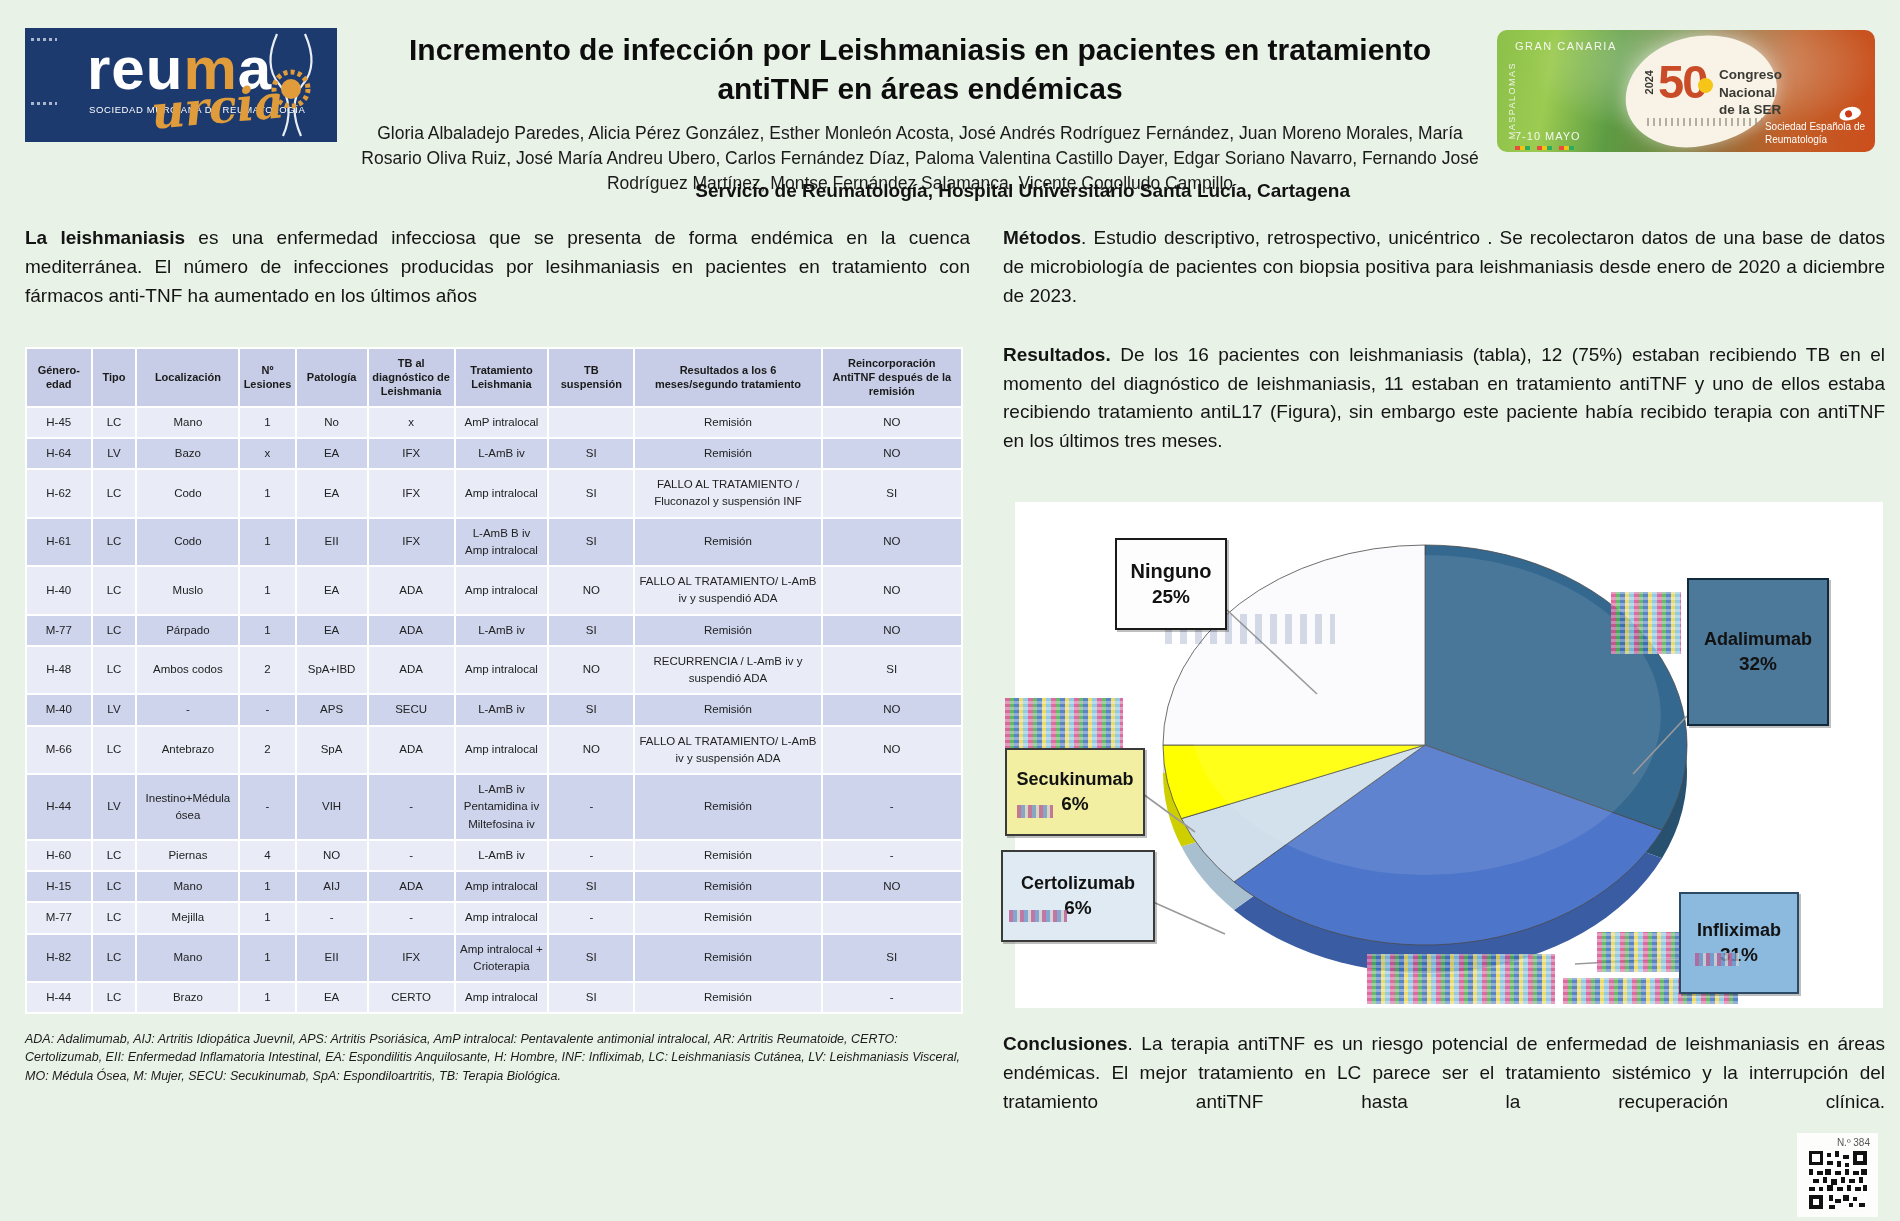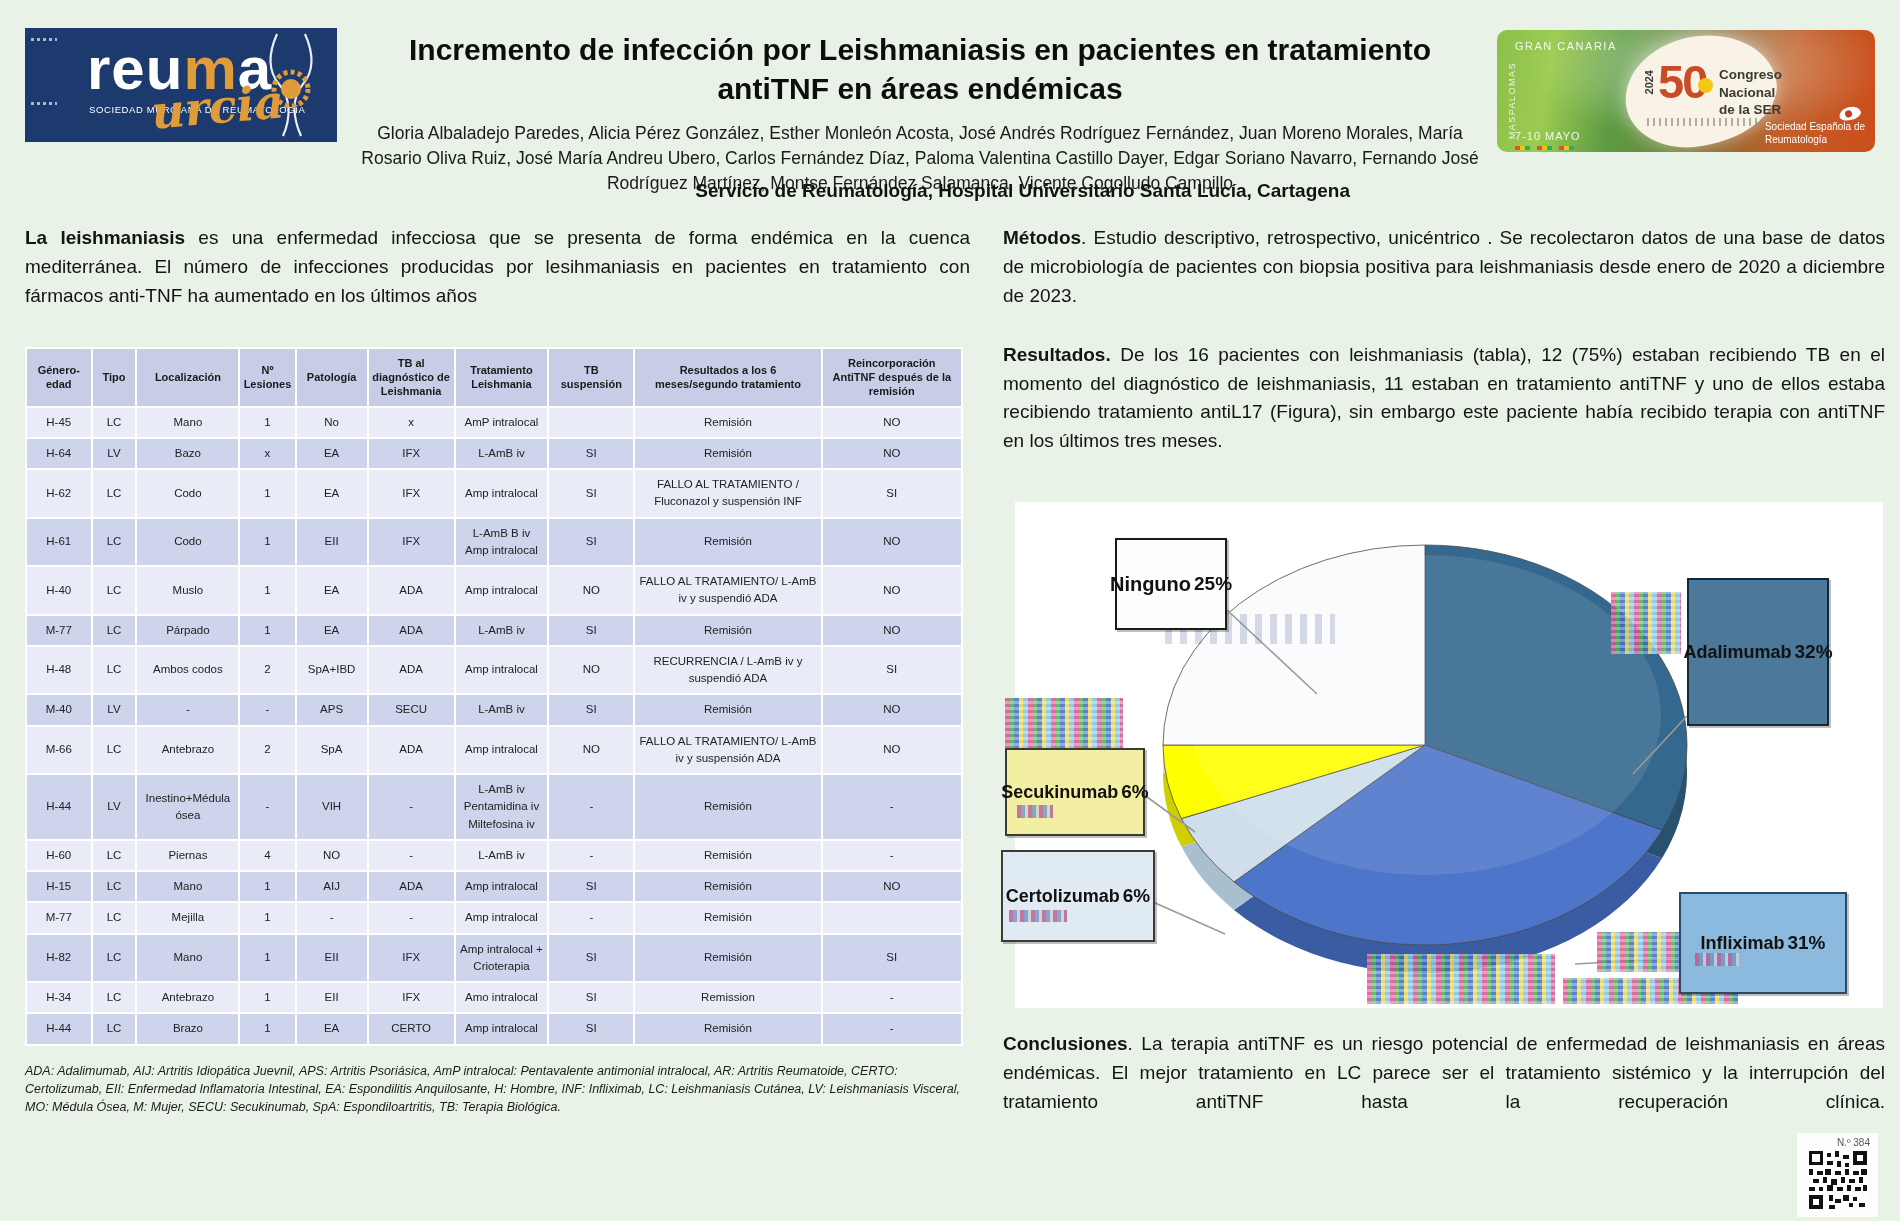--- a/index.html
+++ b/index.html
@@ -68,31 +68,31 @@
   table.patients td { font-size:11.5px; padding:6px 3px; border:2px solid #fff; text-align:center;
     white-space:pre-line; line-height:1.5; color:#222; }
   table.patients tbody tr:nth-child(odd)  td { background:#e9ecf7; }
   table.patients tbody tr:nth-child(even) td { background:#cdd4ec; }
 
   .footnote { margin-top:16px; width:938px; font-size:12.5px; font-style:italic; line-height:1.45; color:#1c1c1c; }
 
   
   .figure-panel { position:relative; margin-top:46px; margin-left:12px; width:868px; height:506px; background:#ffffff; }
   .figure-panel svg.pie { position:absolute; left:0; top:0; }
-  .callout { position:absolute; border:2px solid #1a1a1a; display:flex; 
+  .callout { position:absolute; border:2px solid #1a1a1a; display:flex; flex-direction:column;
     align-items:center; justify-content:center; gap:3px; font-weight:bold; text-align:center;
     box-shadow:2px 2px 0 rgba(0,0,0,.25); }
   .callout .lbl-name { font-size:18px; }
   .callout .lbl-pct  { font-size:19px; }
   .co-ninguno    { left:100px; top:36px;  width:112px; height:92px;  }
   .co-ninguno .lbl-name { font-size:20px; }
   .co-adalimumab { left:672px; top:52px;  width:142px; height:148px; border-color:#102a3c;margin-top:24px; }
   .co-secukinumab{ left:-10px; top:246px; width:140px; height:88px;  border-color:#3a3a3a; }
   .co-certolizumab{ left:-14px; top:348px; width:154px; height:92px; border-color:#3a3a3a; }
-  .co-infliximab { left:664px; top:390px; width:168px; height:102px; border-color:#2a4a66; }
+  .co-infliximab { left:664px; top:390px; width:120px; height:102px; border-color:#2a4a66; }
 
   .glitch { position:absolute; opacity:.85;
     background:
       repeating-linear-gradient(0deg, rgba(255,255,255,.35) 0 3px, transparent 3px 6px),
       repeating-linear-gradient(90deg,#d6528f 0 5px,#4caf50 5px 9px,#3f6fbf 9px 14px,#e8d44d 14px 18px,#7fc1e0 18px 23px); }
   .g1 { left:150px; top:112px; width:170px; height:30px; opacity:.45;
     background:repeating-linear-gradient(90deg, rgba(90,110,160,.55) 0 7px, transparent 7px 15px); }
   .g2 { left:596px; top:90px;  width:70px;  height:62px; }
   .g3 { left:-10px; top:196px; width:118px; height:66px; }
   .g4 { left:352px; top:452px; width:188px; height:50px; }
@@ -343,32 +343,20 @@
           <td>H-82</td>
           <td>LC</td>
           <td>Mano</td>
           <td>1</td>
           <td>EII</td>
           <td>IFX</td>
           <td>Amp intralocal + Crioterapia</td>
           <td>SI</td>
           <td>Remisión</td>
           <td>SI</td>
-        </tr>
-        <tr>
-          <td>H-34</td>
-          <td>LC</td>
-          <td>Antebrazo</td>
-          <td>1</td>
-          <td>EII</td>
-          <td>IFX</td>
-          <td>Amo  intralocal</td>
-          <td>SI</td>
-          <td>Remission</td>
-          <td>-</td>
         </tr>
         <tr>
           <td>H-44</td>
           <td>LC</td>
           <td>Brazo</td>
           <td>1</td>
           <td>EA</td>
           <td>CERTO</td>
           <td>Amp intralocal</td>
           <td>SI</td>

